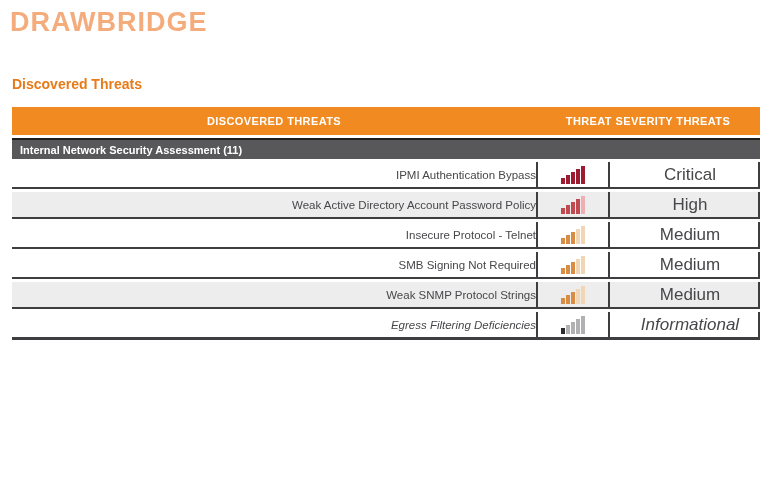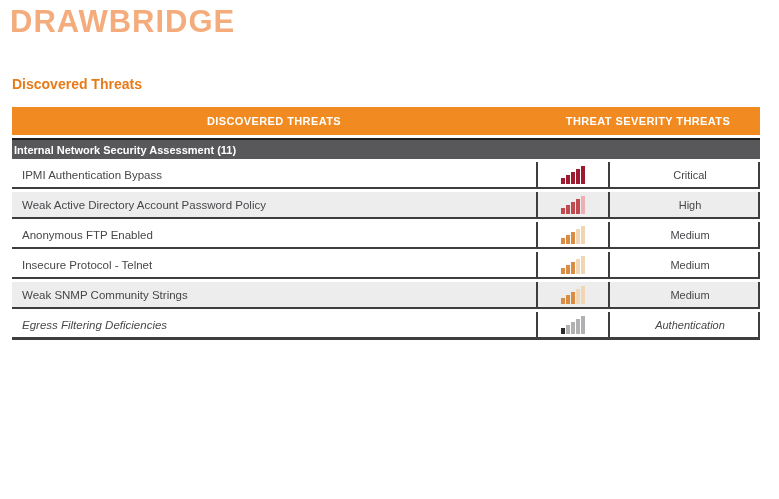--- a/index.html
+++ b/index.html
@@ -6,21 +6,21 @@
     margin: 0;
     padding: 0;
     width: 779px;
     height: 499px;
     background: #ffffff;
     overflow: hidden;
     font-family: "Liberation Sans", sans-serif;
   }
   .logo {
     margin: 4px 0 0 10px;
-    font-size: 31px;
+    font-size: 27px;
     font-weight: bold;
     letter-spacing: 1px;
     color: var(--logo, #F4AC7C);
     line-height: 36px;
   }
   .page-title {
     margin: 36px 0 0 12px;
     font-size: 14px;
     font-weight: bold;
     color: var(--heading, #E87A18);
@@ -46,42 +46,42 @@
     text-align: center;
     padding: 0;
   }
   tr.section-row td {
     background: var(--section-bg, #58585A);
     border-top: 2px solid #1E1E1F;
     color: #ffffff;
     font-size: 11px;
     font-weight: bold;
     height: 19px;
-    padding: 0 0 0 2px;
+    padding: 0 0 0 8px;
     text-align: left;
   }
   tr.data-row td {
     background: #ffffff;
     border-bottom: 2px solid var(--border, #3E3E40);
     height: 25px;
     padding: 0;
     font-size: 11.5px;
     color: #47474A;
     vertical-align: middle;
   }
   tr.data-row.alt td { background: var(--row-alt-bg, #EDEDEE); }
-  tr.data-row td.name-cell { padding-left: 10px; text-align: left; }
+  tr.data-row td.name-cell { padding-left: 10px; text-align: right; }
   tr.data-row td.icon-cell {
     text-align: center;
     border-left: 2px solid var(--border, #3E3E40);
     border-right: 2px solid var(--border, #3E3E40);
   }
   tr.data-row td.sev-cell {
     text-align: center;
-    font-size: 11px;
+    font-size: 17px;
     border-right: 2px solid var(--border, #3E3E40);
     padding-left: 12px;
   }
   tr.data-row.last td { border-bottom-width: 3px; font-style: italic; }
   .bars {
     display: inline-flex;
     align-items: flex-end;
     gap: 1px;
     height: 18px;
     vertical-align: middle;
@@ -127,57 +127,57 @@
         <td class="icon-cell"><span class="bars">
             <i style="height: 6px; background: rgb(191, 74, 80);"></i>
             <i style="height: 9px; background: rgb(191, 74, 80);"></i>
             <i style="height: 12px; background: rgb(191, 74, 80);"></i>
             <i style="height: 15px; background: rgb(191, 74, 80);"></i>
             <i style="height: 18px; background: rgb(237, 175, 180);"></i>
           </span></td>
         <td class="sev-cell">High</td>
       </tr>
       <tr class="data-row">
-        <td class="name-cell">Anonymous FTP Enabled</td>
+        <td class="name-cell">Insecure Protocol - Telnet</td>
         <td class="icon-cell"><span class="bars">
             <i style="height: 6px; background: rgb(217, 140, 67);"></i>
             <i style="height: 9px; background: rgb(217, 140, 67);"></i>
             <i style="height: 12px; background: rgb(217, 140, 67);"></i>
             <i style="height: 15px; background: rgb(240, 214, 180);"></i>
             <i style="height: 18px; background: rgb(240, 214, 180);"></i>
           </span></td>
         <td class="sev-cell">Medium</td>
       </tr>
       <tr class="data-row">
-        <td class="name-cell">Insecure Protocol - Telnet</td>
+        <td class="name-cell">SMB Signing Not Required</td>
         <td class="icon-cell"><span class="bars">
             <i style="height: 6px; background: rgb(217, 140, 67);"></i>
             <i style="height: 9px; background: rgb(217, 140, 67);"></i>
             <i style="height: 12px; background: rgb(217, 140, 67);"></i>
             <i style="height: 15px; background: rgb(240, 214, 180);"></i>
             <i style="height: 18px; background: rgb(240, 214, 180);"></i>
           </span></td>
         <td class="sev-cell">Medium</td>
       </tr>
       <tr class="data-row alt">
-        <td class="name-cell">Weak SNMP Community Strings</td>
+        <td class="name-cell">Weak SNMP Protocol Strings</td>
         <td class="icon-cell"><span class="bars">
             <i style="height: 6px; background: rgb(217, 140, 67);"></i>
             <i style="height: 9px; background: rgb(217, 140, 67);"></i>
             <i style="height: 12px; background: rgb(217, 140, 67);"></i>
             <i style="height: 15px; background: rgb(240, 214, 180);"></i>
             <i style="height: 18px; background: rgb(240, 214, 180);"></i>
           </span></td>
         <td class="sev-cell">Medium</td>
       </tr>
       <tr class="data-row last">
         <td class="name-cell">Egress Filtering Deficiencies</td>
         <td class="icon-cell"><span class="bars">
             <i style="height: 6px; background: rgb(43, 43, 43);"></i>
             <i style="height: 9px; background: rgb(177, 177, 179);"></i>
             <i style="height: 12px; background: rgb(177, 177, 179);"></i>
             <i style="height: 15px; background: rgb(177, 177, 179);"></i>
             <i style="height: 18px; background: rgb(177, 177, 179);"></i>
           </span></td>
-        <td class="sev-cell">Authentication</td>
+        <td class="sev-cell">Informational</td>
       </tr>
     </tbody>
 </table>
 
 </body></html>

